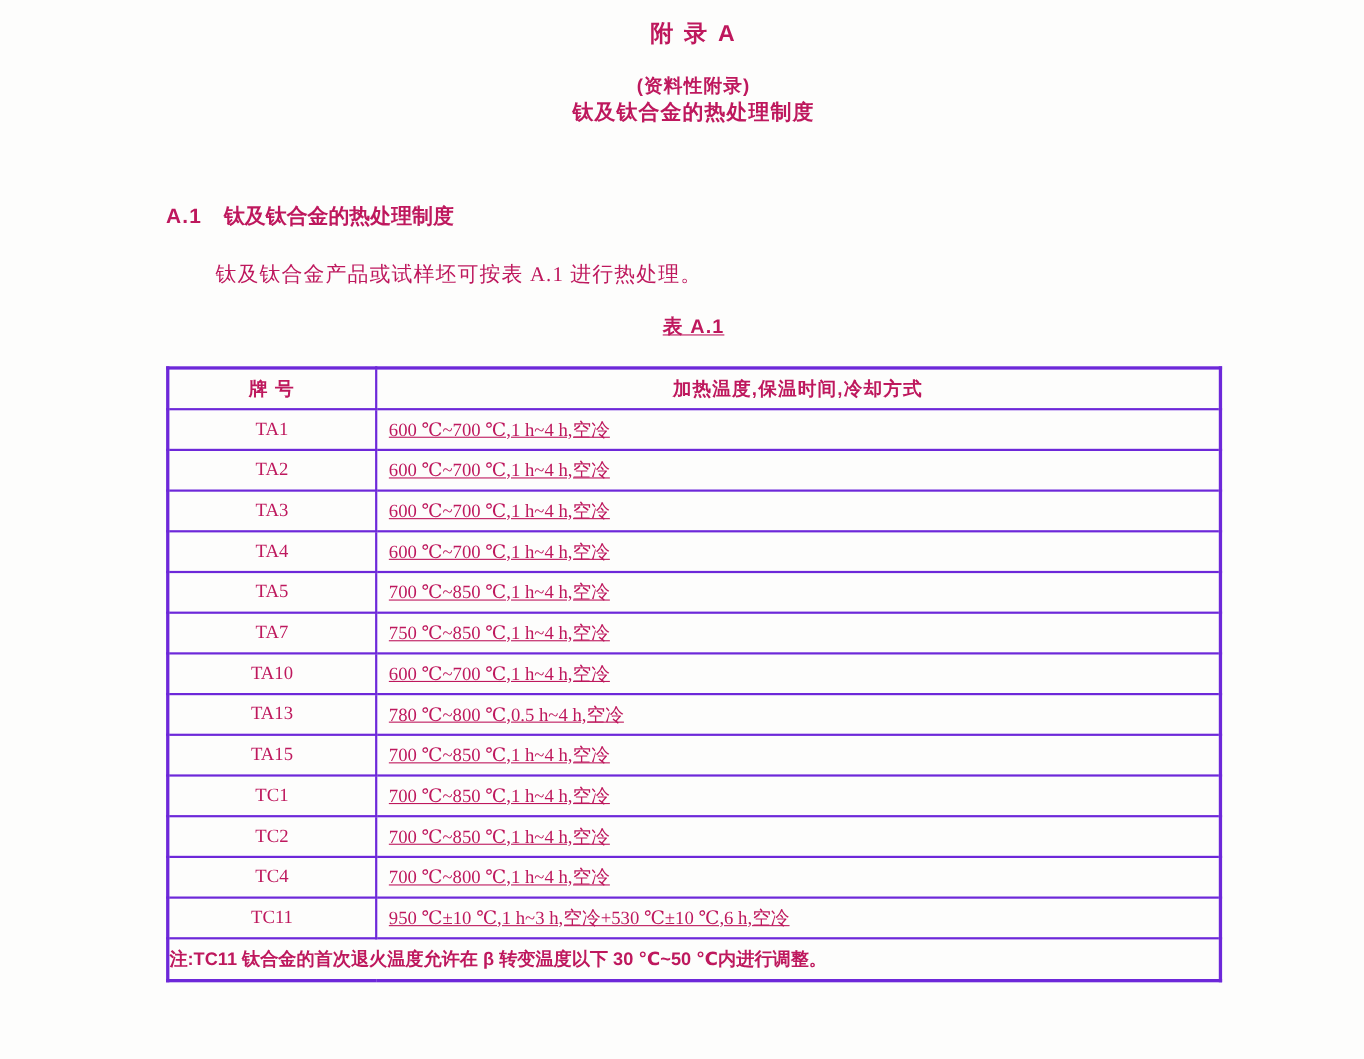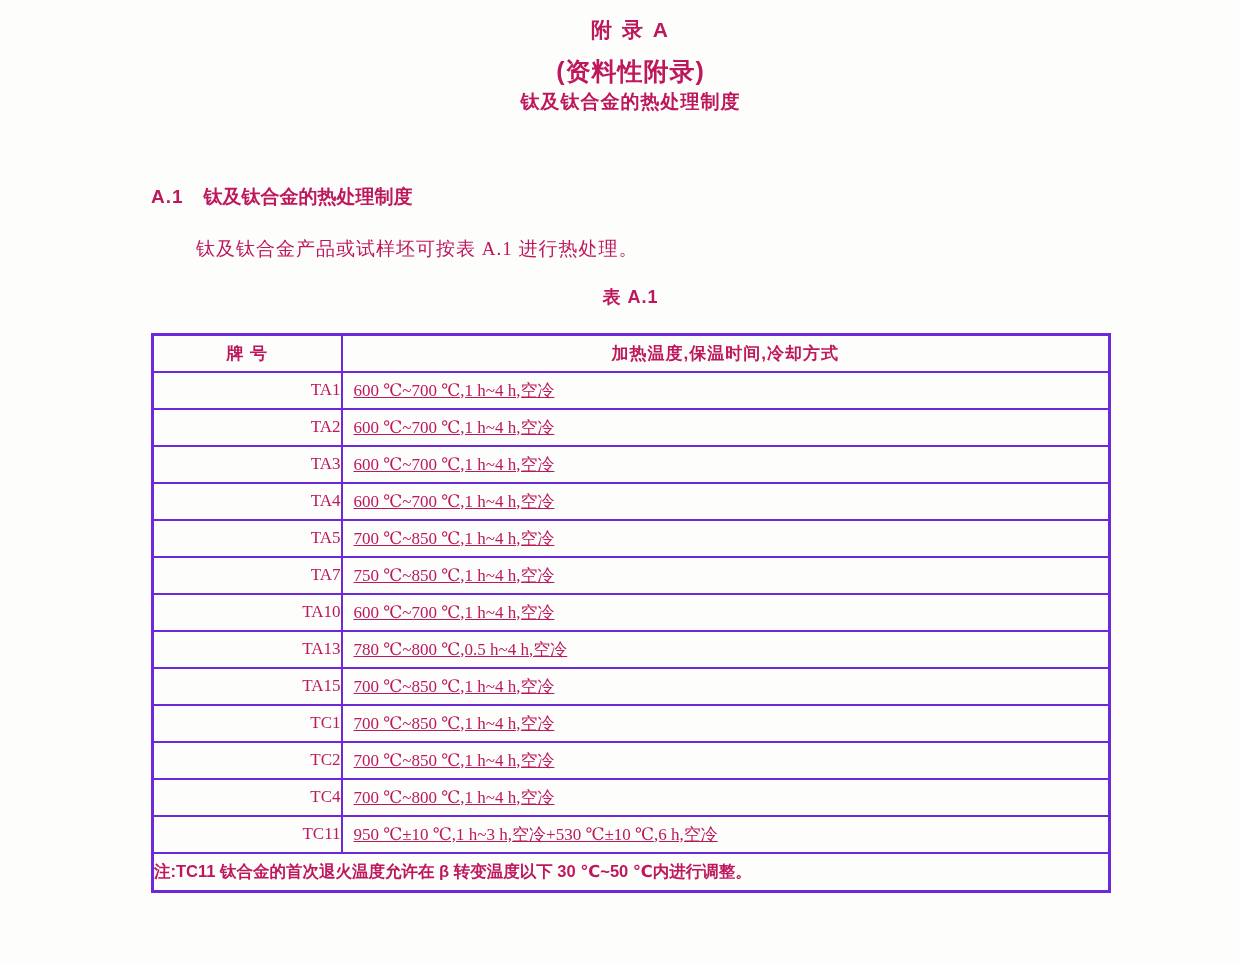--- a/index.html
+++ b/index.html
@@ -20,38 +20,38 @@
     font-family: "Liberation Serif", "DejaVu Serif", serif;
     font-weight: 400;
   }
   .centered-band {
     position: absolute;
     left: 150px;
     width: 961px;
     text-align: center;
   }
   .title-line1 { top: 16px;  font-size: 21px; letter-spacing: 2px; }
-  .title-line2 { top: 55px;  font-size: 25px; letter-spacing: 1px; }
+  .title-line2 { top: 67px;  font-size: 17px; letter-spacing: 1px; }
   .title-line3 { top: 89px;  font-size: 19px; letter-spacing: 1px; }
   .section-heading {
     position: absolute;
     top: 170px;
     left: 151px;
     font-size: 19px;
     margin-top: 14px;
   }
   .section-heading .sec-num { margin-right: 20px; letter-spacing: 1px; }
   .body-paragraph {
     position: absolute;
     top: 236px;
     left: 196px;
     font-size: 19px;
     letter-spacing: 1px;
   }
-  .table-caption { top: 285px; font-size: 18px; letter-spacing: 1px; }
+  .table-caption { top: 285px; font-size: 18px; letter-spacing: 1px; text-decoration: underline; }
   table.a1-table {
     position: absolute;
     top: 333px;
     left: 151px;
     width: 960px;
     border-collapse: collapse;
     table-layout: fixed;
   }
   table.a1-table, table.a1-table th, table.a1-table td {
     border: 2px solid #6d28d9;
@@ -59,21 +59,21 @@
   table.a1-table { border-width: 3px; }
   th.col-grade { width: 189px; }
   table.a1-table th {
     height: 37px;
     font-size: 17px;
     text-align: center;
     font-weight: 700;
     letter-spacing: 1px;
   }
   table.a1-table td { height: 37px; font-size: 17px; }
-  td.grade-cell { text-align: right; }
+  td.grade-cell { text-align: center; }
   td.treatment-cell { text-align: left; padding-left: 11px; text-decoration: underline; }
   tr.note-row td {
     height: 39px;
     font-size: 16.5px;
     font-family: "Liberation Sans", "DejaVu Sans", sans-serif;
     font-weight: 700;
   }
 </style>
 </head>
 <body>

